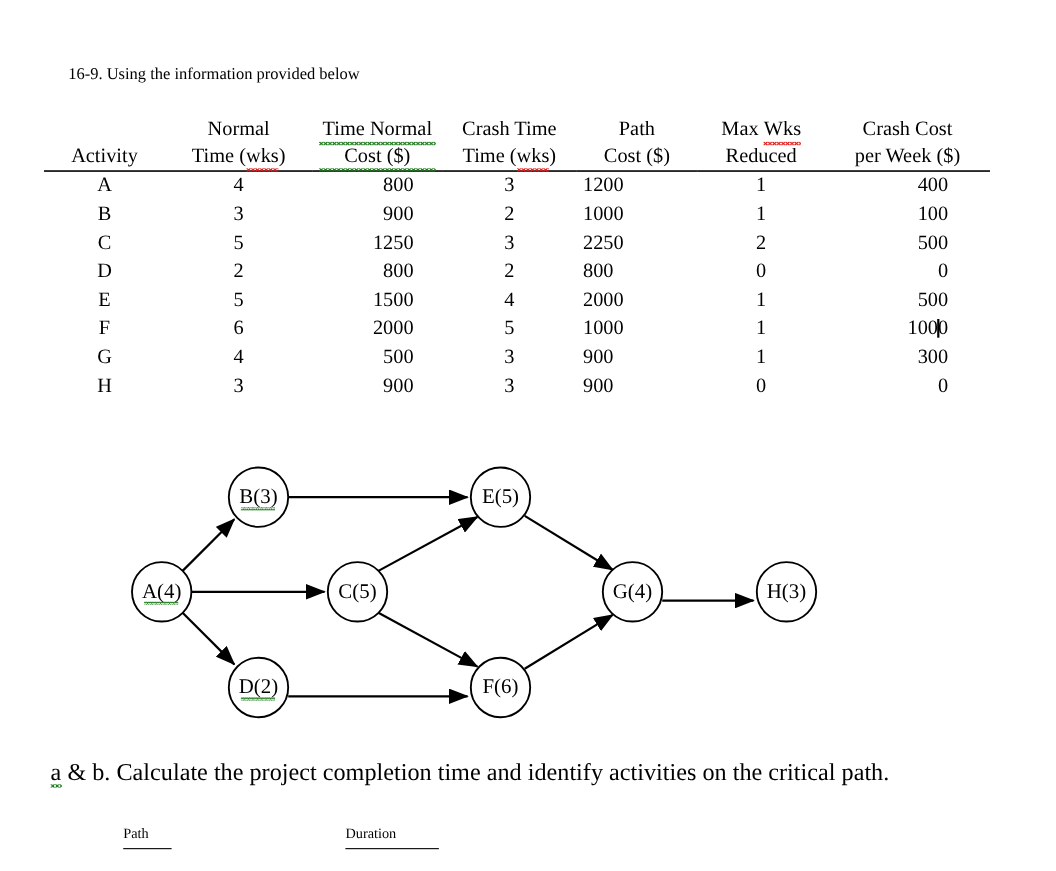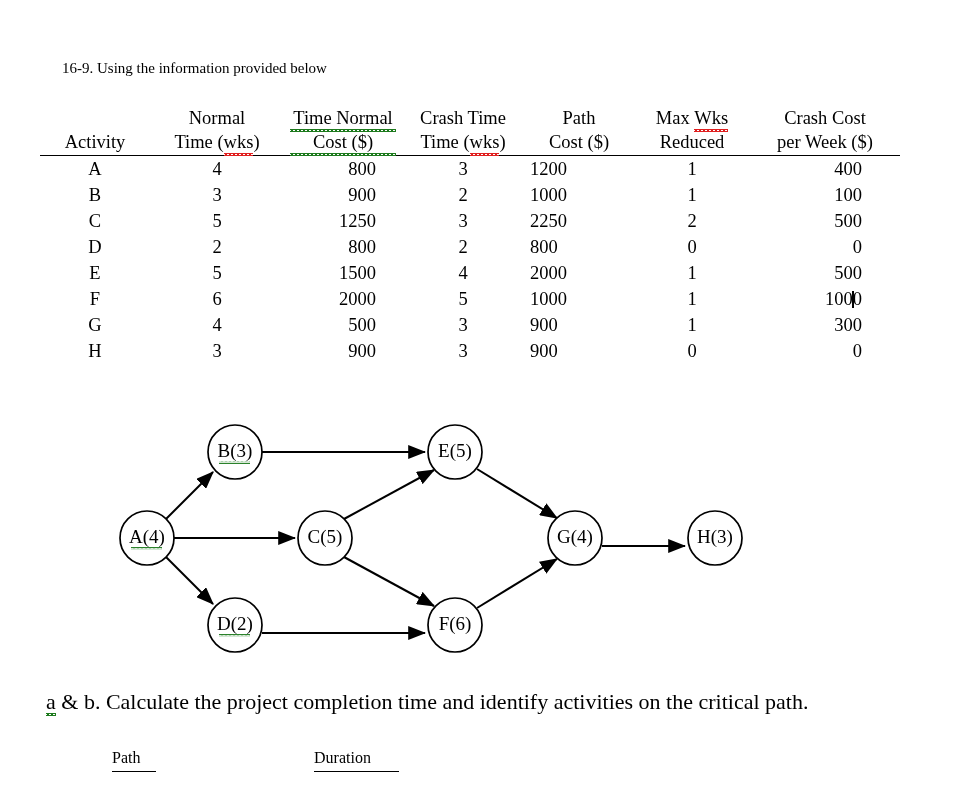--- a/index.html
+++ b/index.html
@@ -149,21 +149,21 @@
     left: 46px;
     top: 690px;
     font-size: 22px;
     line-height: 24px;
     white-space: nowrap;
   }
   #answer-headers {
     position: absolute;
     left: 112px;
     top: 746px;
-    font-size: 16px;
+    font-size: 13px;
     line-height: 24px;
   }
   #answer-headers .ah {
     display: inline-block;
     border-bottom: 1.4px solid #000;
     padding-bottom: 1px;
   }
   #answer-headers .ah-path     { width: 44px; }
   #answer-headers .ah-spacer   { display: inline-block; width: 158px; }
   #answer-headers .ah-duration { width: 85px; }

